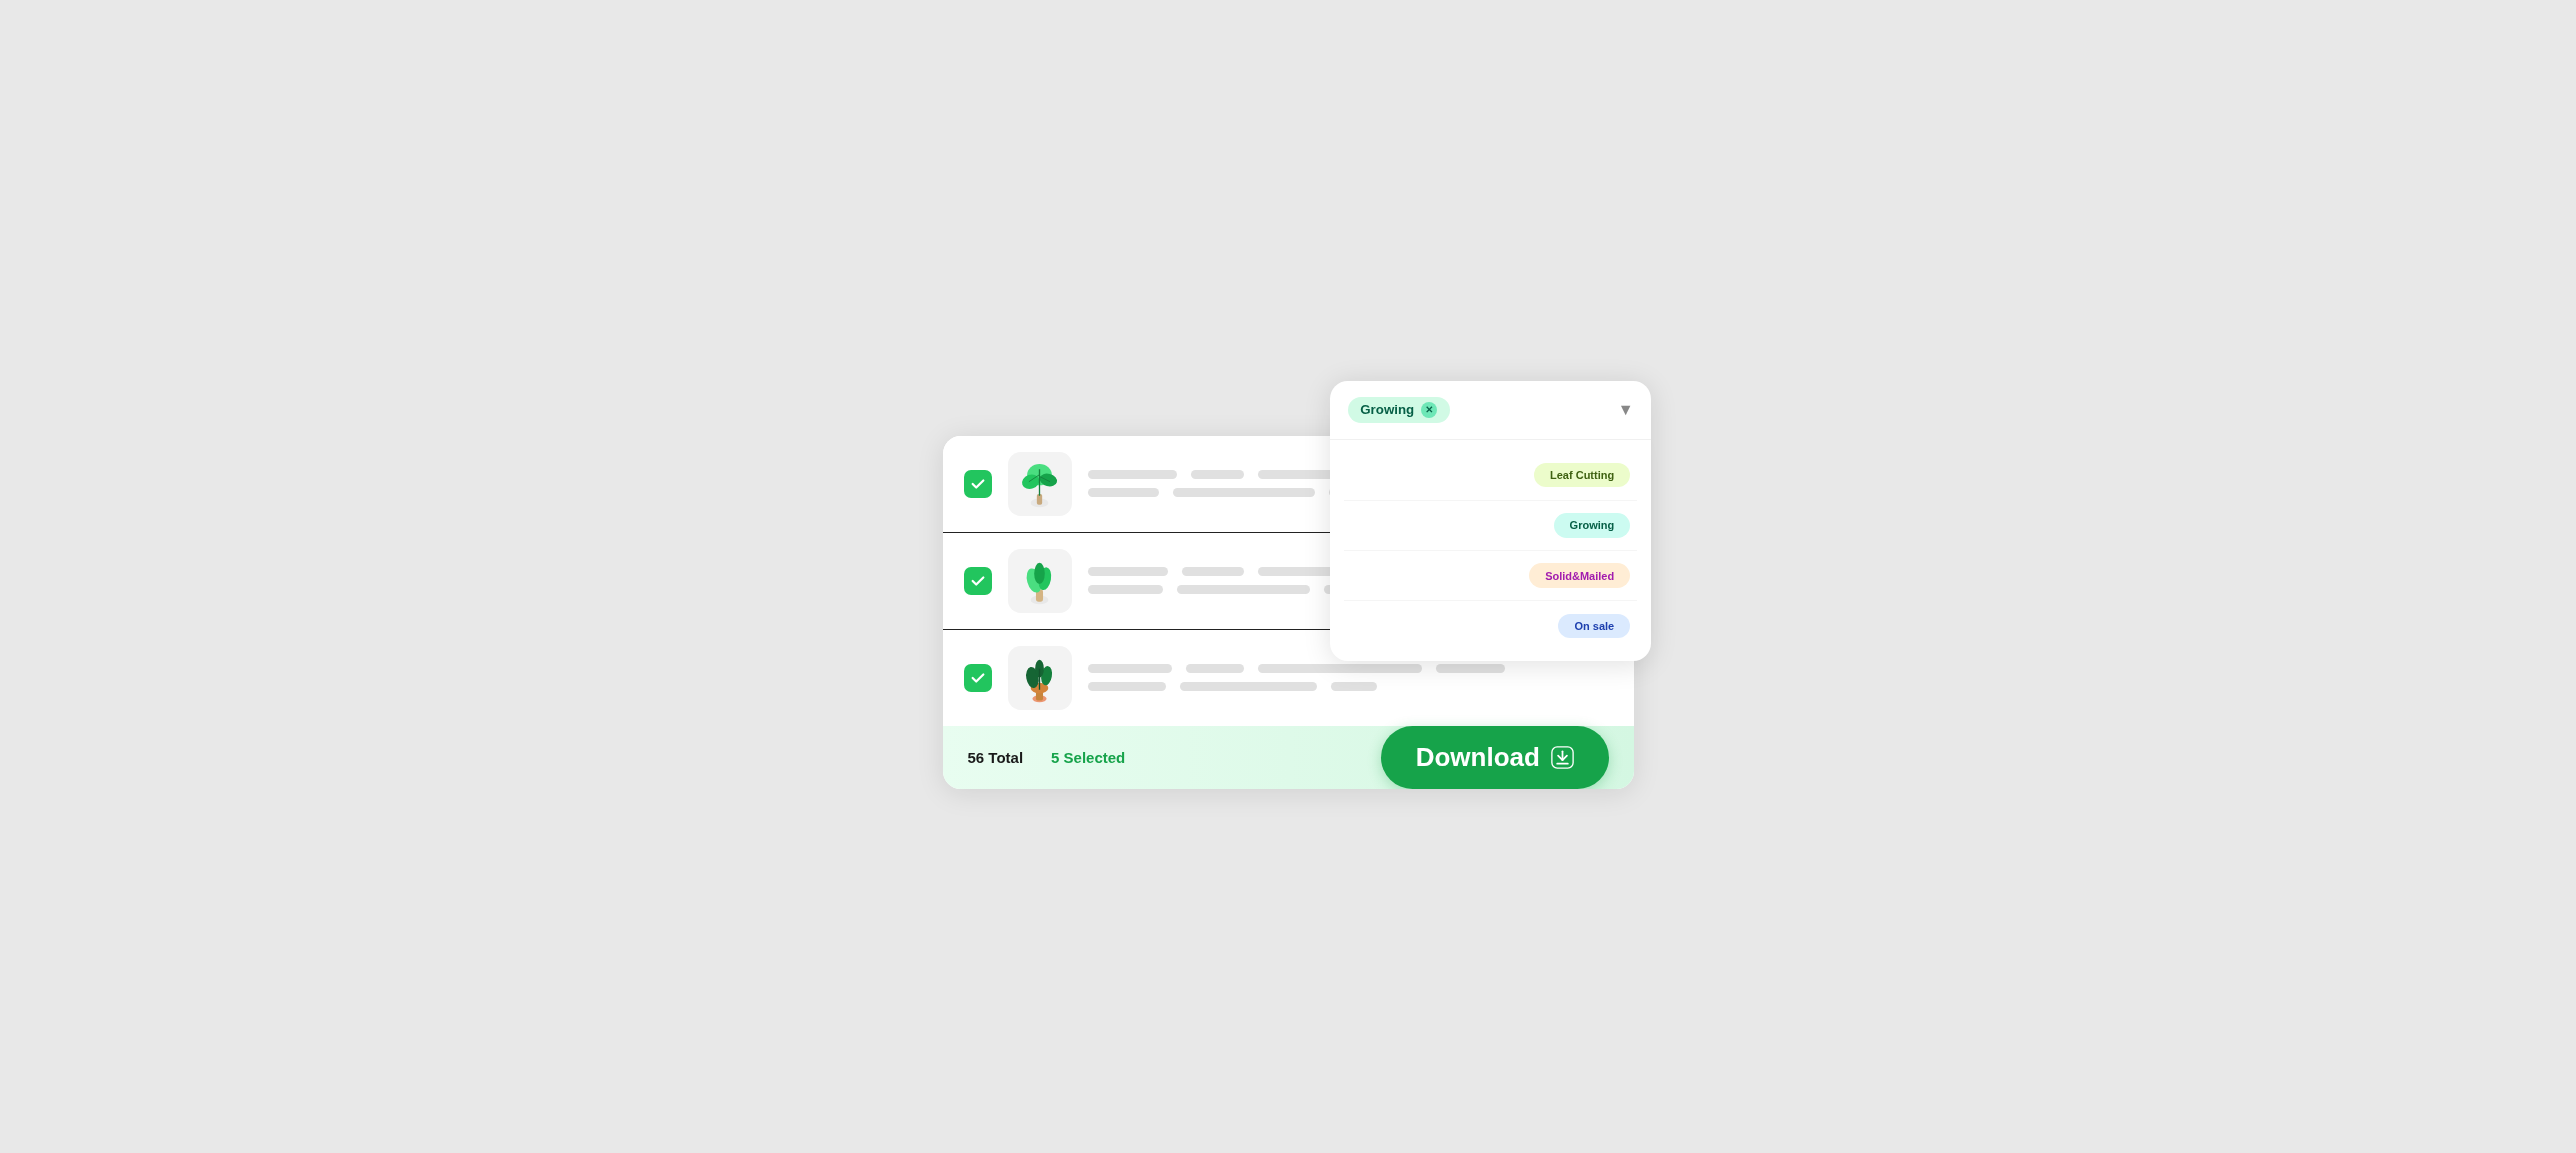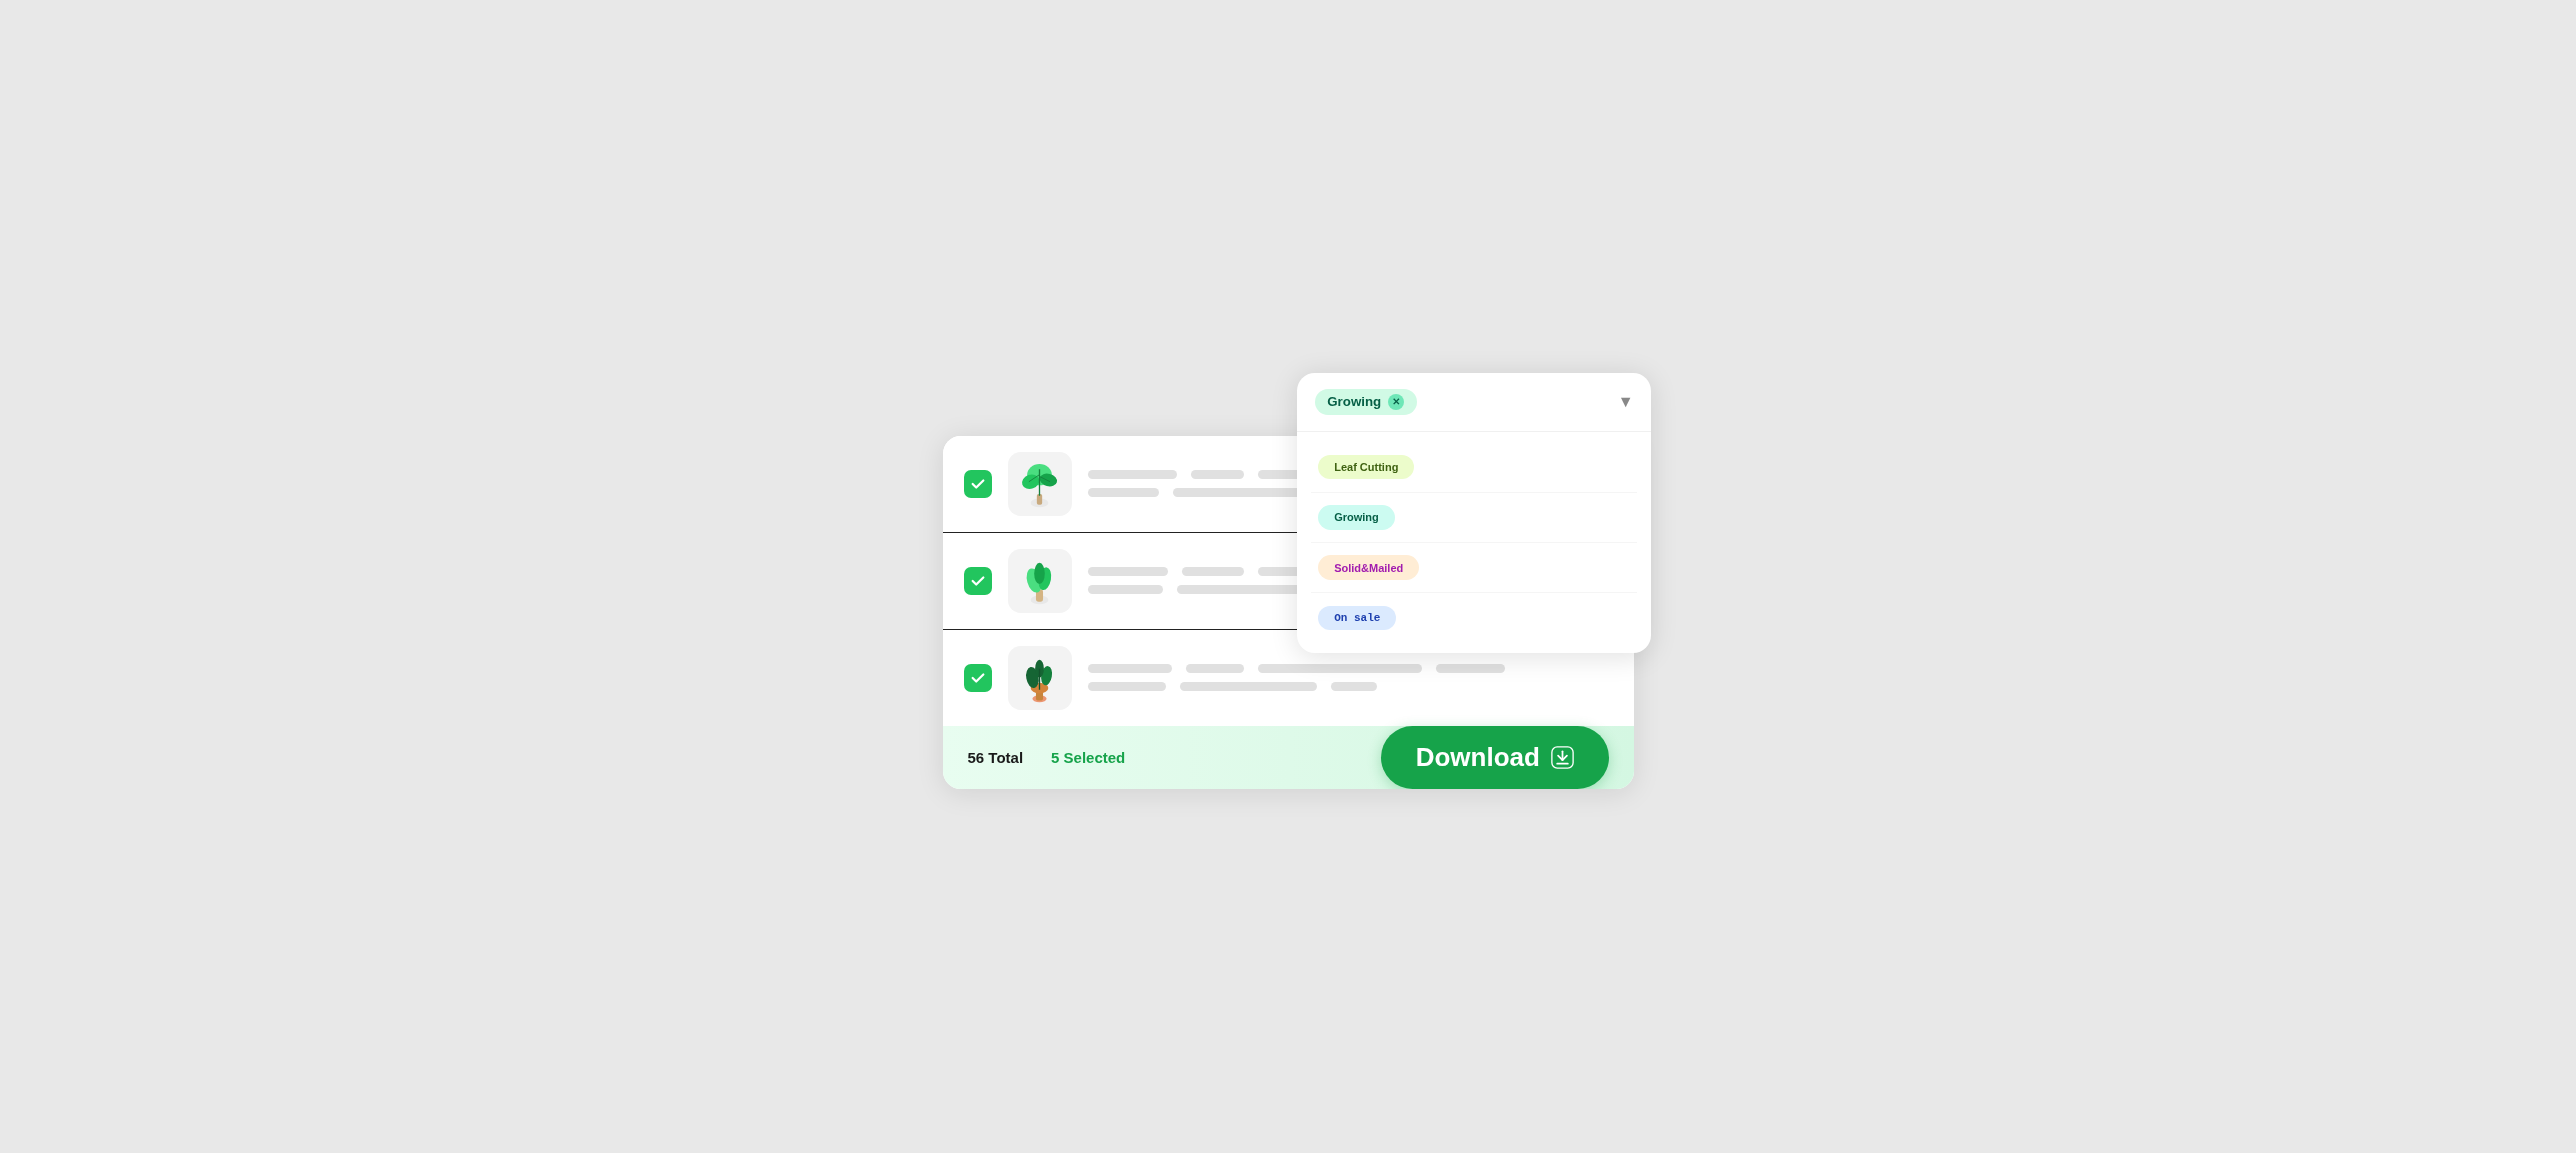--- a/index.html
+++ b/index.html
@@ -133,29 +133,30 @@
     }
 
     .download-icon-svg {
       width: 23px;
       height: 23px;
     }
 
     
     .dropdown-card {
       position: absolute;
-      top: 8px;
+      top: 16px;
       right: -17.7px;
-      width: 354px;
+      width: 321px;
       background: #fff;
       border-radius: 17.7px;
       box-shadow: 0 3.5px 28px rgba(0,0,0,0.12);
       z-index: 10;
       padding: 0;
       overflow: hidden;
+      text-align: right;
     }
 
     .dropdown-header {
       display: flex;
       align-items: center;
       justify-content: space-between;
       padding: 16px 17.7px;
       border-bottom: 0.9px solid #f0f0f0;
     }
 
@@ -198,21 +199,20 @@
       gap: 0;
     }
 
     .dropdown-option {
       padding: 12.4px 7px;
       cursor: pointer;
       border-bottom: 0.9px solid #f5f5f5;
     }
     .dropdown-option:last-child {
       border-bottom: none;
-      font-family: Liberation Mono, monospace;
     }
 
     .option-tag {
       display: inline-block;
       border-radius: 885px;
       padding: 6.2px 16px;
       font-size: 11px;
       font-weight: 600;
     }
 

